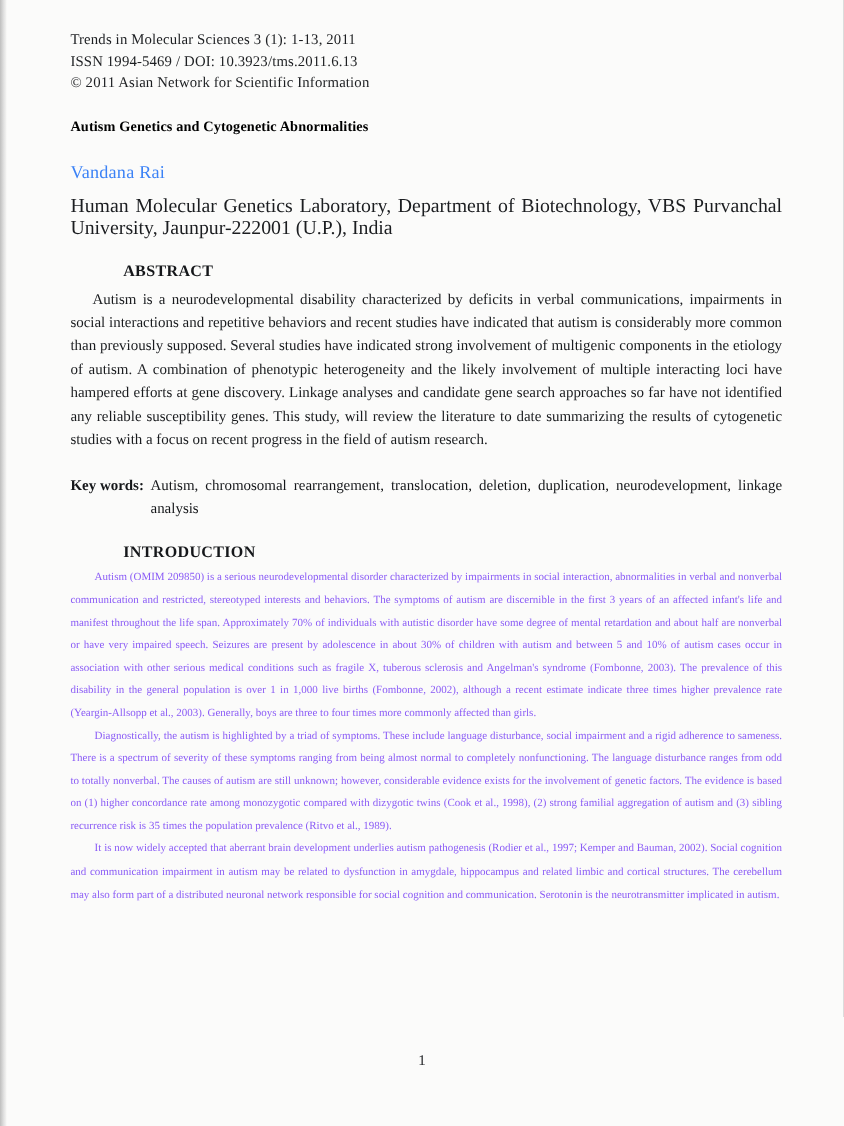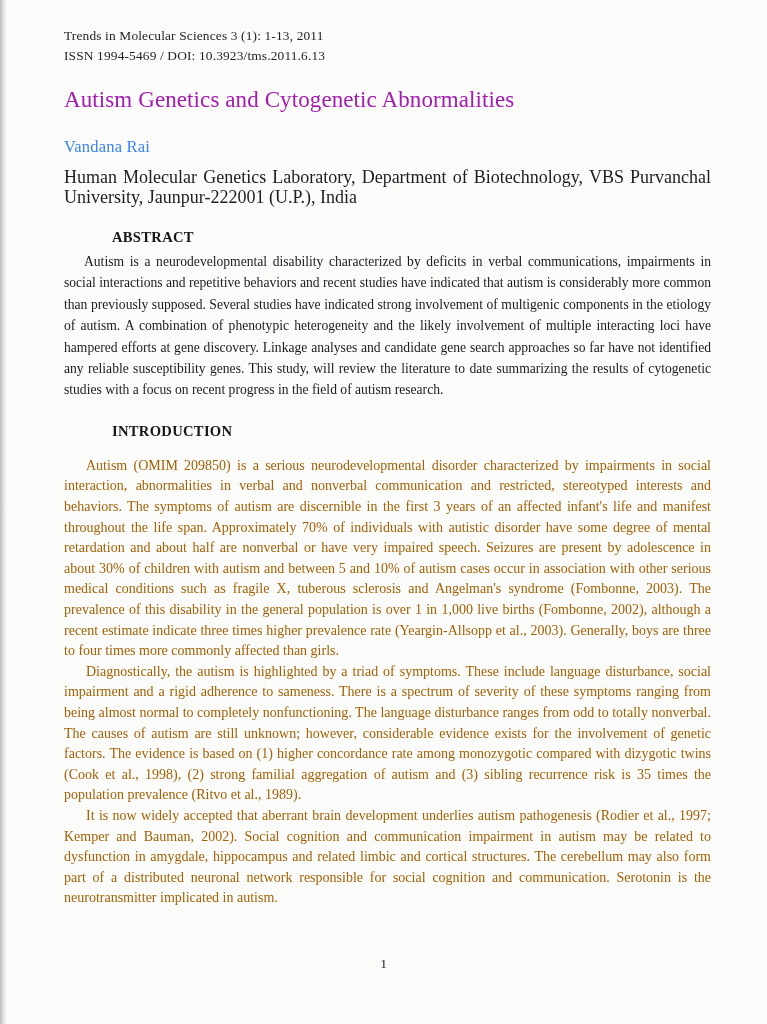--- a/index.html
+++ b/index.html
@@ -30,25 +30,25 @@
     background: linear-gradient(to right, #8d8d8d, #cfcfcf 60%, #f2f2f0);
     opacity: .55;
   }
   .journal-line {
     font-size: 13.4px;
     line-height: 19.5px;
     letter-spacing: .15px;
     color: #1d1f22;
   }
   .title {
-    font-size: 23px;
-    font-weight: normal;
+    font-size: 13px;
+    font-weight: bold;
     margin-top: 22px;
     letter-spacing: .1px;
-    color: #a21caf;
+    color: #000000;
   }
   .author {
     font-size: 16.5px;
     margin-top: 24px;
     letter-spacing: .2px;
     color: #3b82f6;
   }
   .affiliation {
     font-size: 18px;
     line-height: 20px;
@@ -81,25 +81,25 @@
   }
   .keywords-label {
     font-weight: bold;
     white-space: nowrap;
   }
   .keywords-text {
     text-align: justify;
     flex: 1;
   }
   .intro-body {
-    font-size: 14px;
+    font-size: 10px;
     line-height: 20.6px;
     text-align: justify;
-    margin-top: 16px;
-    color: #a16207;
+    margin-top: 4px;
+    color: #8b5cf6;
   }
   .intro-body p {
     margin: 0;
     text-indent: 22px;
   }
   .page-number {
     position: absolute;
     bottom: 52px;
     left: 0;
     width: 767px;
@@ -108,29 +108,34 @@
     color: #1c1e21;
   }
 </style>
 </head>
 <body>
 
 <div class="page">
 
   <div class="journal-line">Trends in Molecular Sciences 3 (1): 1-13, 2011</div>
   <div class="journal-line">ISSN 1994-5469 / DOI: 10.3923/tms.2011.6.13</div>
+  <div class="journal-line">© 2011 Asian Network for Scientific Information</div>
 
   <h1 class="title">Autism Genetics and Cytogenetic Abnormalities</h1>
 
   <div class="author">Vandana Rai</div>
   <div class="affiliation">Human Molecular Genetics Laboratory, Department of Biotechnology, VBS Purvanchal University, Jaunpur-222001 (U.P.), India</div>
 
   <div class="section-head">ABSTRACT</div>
   <div class="abstract-body">Autism is a neurodevelopmental disability characterized by deficits in verbal communications, impairments in social interactions and repetitive behaviors and recent studies have indicated that autism is considerably more common than previously supposed. Several studies have indicated strong involvement of multigenic components in the etiology of autism. A combination of phenotypic heterogeneity and the likely involvement of multiple interacting loci have hampered efforts at gene discovery. Linkage analyses and candidate gene search approaches so far have not identified any reliable susceptibility genes. This study, will review the literature to date summarizing the results of cytogenetic studies with a focus on recent progress in the field of autism research.</div>
 
+  <div class="keywords">
+    <span class="keywords-label">Key words:</span>
+    <span class="keywords-text">Autism, chromosomal rearrangement, translocation, deletion, duplication, neurodevelopment, linkage analysis</span>
+  </div>
 
   <div class="section-head">INTRODUCTION</div>
   <div class="intro-body">
     <p>Autism (OMIM 209850) is a serious neurodevelopmental disorder characterized by impairments in social interaction, abnormalities in verbal and nonverbal communication and restricted, stereotyped interests and behaviors. The symptoms of autism are discernible in the first 3 years of an affected infant's life and manifest throughout the life span. Approximately 70% of individuals with autistic disorder have some degree of mental retardation and about half are nonverbal or have very impaired speech. Seizures are present by adolescence in about 30% of children with autism and between 5 and 10% of autism cases occur in association with other serious medical conditions such as fragile X, tuberous sclerosis and Angelman's syndrome (Fombonne, 2003). The prevalence of this disability in the general population is over 1 in 1,000 live births (Fombonne, 2002), although a recent estimate indicate three times higher prevalence rate (Yeargin-Allsopp et al., 2003). Generally, boys are three to four times more commonly affected than girls.</p>
     <p>Diagnostically, the autism is highlighted by a triad of symptoms. These include language disturbance, social impairment and a rigid adherence to sameness. There is a spectrum of severity of these symptoms ranging from being almost normal to completely nonfunctioning. The language disturbance ranges from odd to totally nonverbal. The causes of autism are still unknown; however, considerable evidence exists for the involvement of genetic factors. The evidence is based on (1) higher concordance rate among monozygotic compared with dizygotic twins (Cook et al., 1998), (2) strong familial aggregation of autism and (3) sibling recurrence risk is 35 times the population prevalence (Ritvo et al., 1989).</p>
     <p>It is now widely accepted that aberrant brain development underlies autism pathogenesis (Rodier et al., 1997; Kemper and Bauman, 2002). Social cognition and communication impairment in autism may be related to dysfunction in amygdale, hippocampus and related limbic and cortical structures. The cerebellum may also form part of a distributed neuronal network responsible for social cognition and communication. Serotonin is the neurotransmitter implicated in autism.</p>
   </div>
 
   <div class="page-number">1</div>
 </div>

